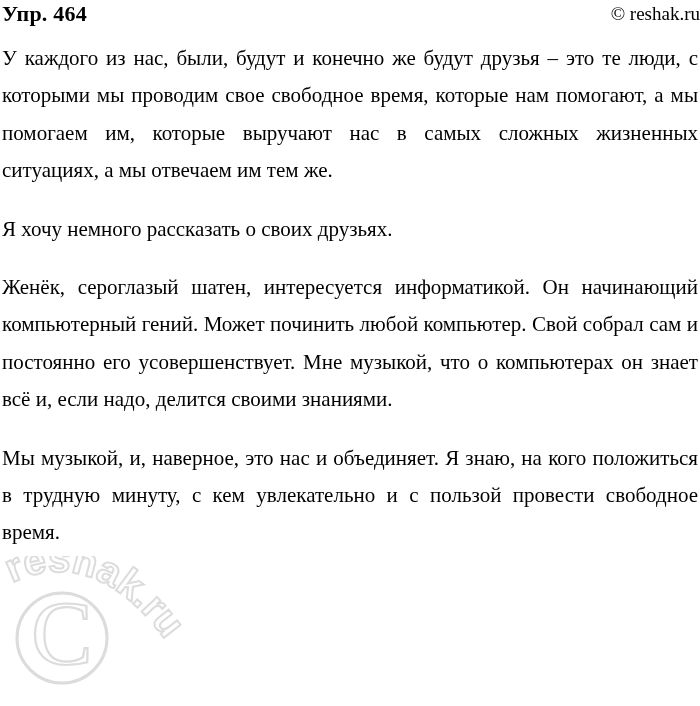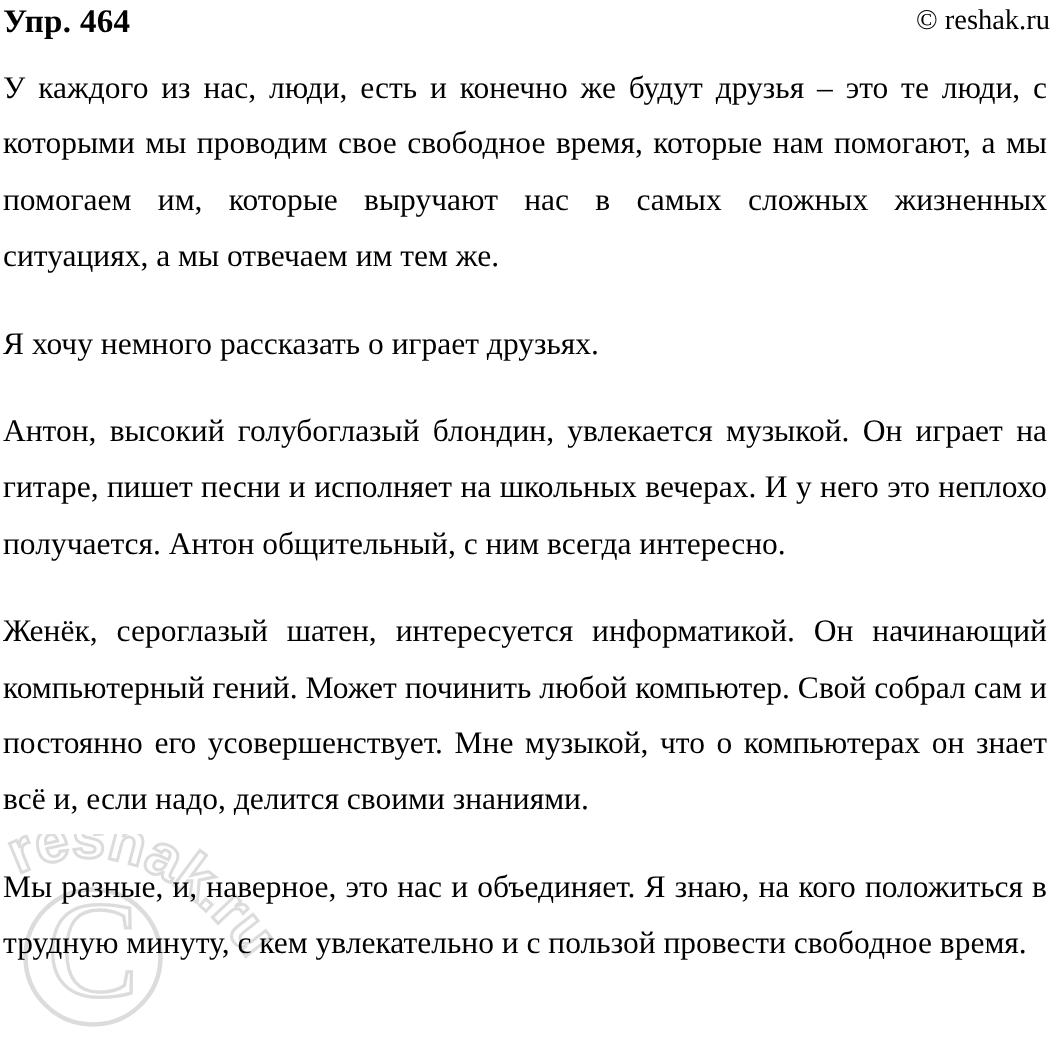--- a/index.html
+++ b/index.html
@@ -98,20 +98,19 @@
       <circle cx="62" cy="82" r="45" fill="none" stroke="#dcdcdc" stroke-width="3"></circle>
       <text x="62" y="108" text-anchor="middle" font-family="'Liberation Serif','DejaVu Serif',serif" font-size="92" fill="none" stroke="#dcdcdc" stroke-width="2.2">C</text>
 
       <text font-family="'Liberation Sans','DejaVu Sans',sans-serif" font-size="40" font-weight="bold" fill="none" stroke="#dcdcdc" stroke-width="2">
         <textPath href="#arcpath" startOffset="2">reshak.ru</textPath>
       </text>
     </svg>
   </div>
 
   <div class="body-text">
-    <p class="para stretch">У каждого из нас, люди, есть и конечно же будут друзья – это те люди, с которыми мы проводим свое свободное время, которые нам помогают, а мы помогаем им, которые выручают нас в самых сложных жизненных ситуациях, а мы отвечаем им тем же.</p>
-    <p class="para stretch">Я хочу немного рассказать о играет друзьях.</p>
-    <p class="para stretch">Антон, высокий голубоглазый блондин, увлекается музыкой. Он играет на гитаре, пишет песни и исполняет на школьных вечерах. И у него это неплохо получается. Антон общительный, с ним всегда интересно.</p>
+    <p class="para stretch">У каждого из нас, были, будут и конечно же будут друзья – это те люди, с которыми мы проводим свое свободное время, которые нам помогают, а мы помогаем им, которые выручают нас в самых сложных жизненных ситуациях, а мы отвечаем им тем же.</p>
+    <p class="para stretch">Я хочу немного рассказать о своих друзьях.</p>
     <p class="para stretch">Женёк, сероглазый шатен, интересуется информатикой. Он начинающий компьютерный гений. Может починить любой компьютер. Свой собрал сам и постоянно его усовершенствует. Мне музыкой, что о компьютерах он знает всё и, если надо, делится своими знаниями.</p>
-    <p class="para stretch">Мы разные, и, наверное, это нас и объединяет. Я знаю, на кого положиться в трудную минуту, с кем увлекательно и с пользой провести свободное время.</p>
+    <p class="para stretch">Мы музыкой, и, наверное, это нас и объединяет. Я знаю, на кого положиться в трудную минуту, с кем увлекательно и с пользой провести свободное время.</p>
   </div>
 
 </div>
 
 </body></html>

